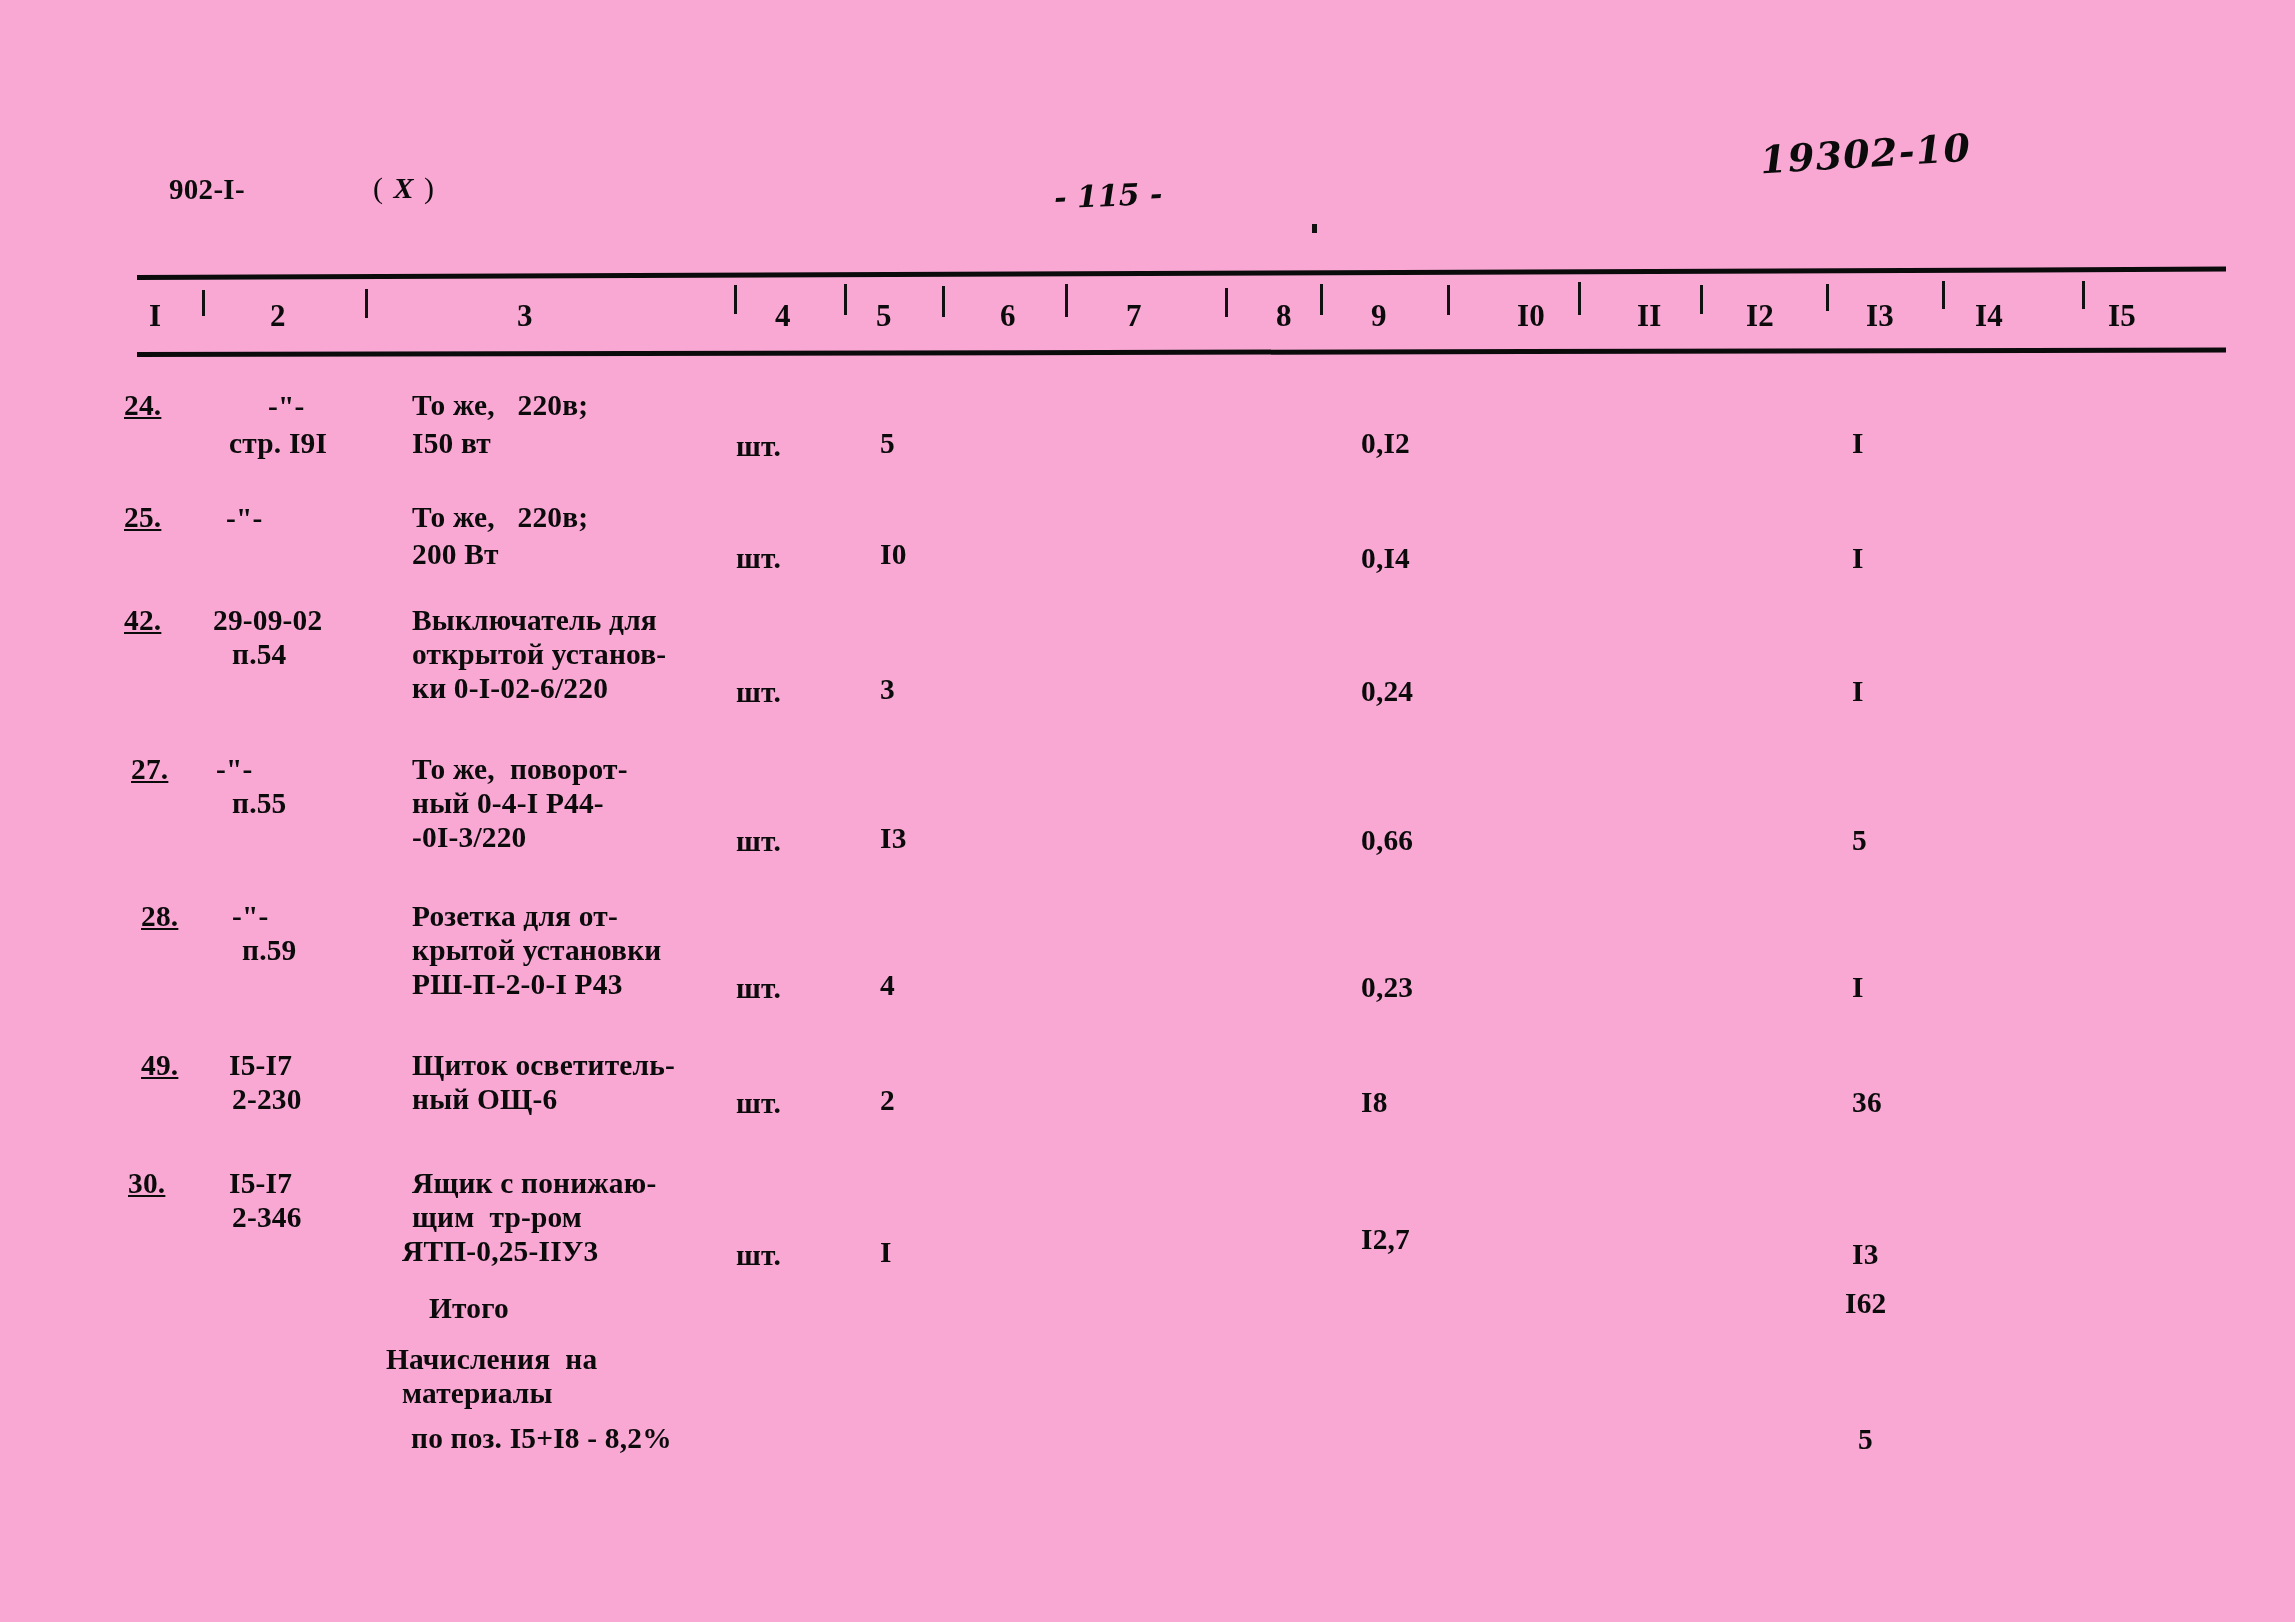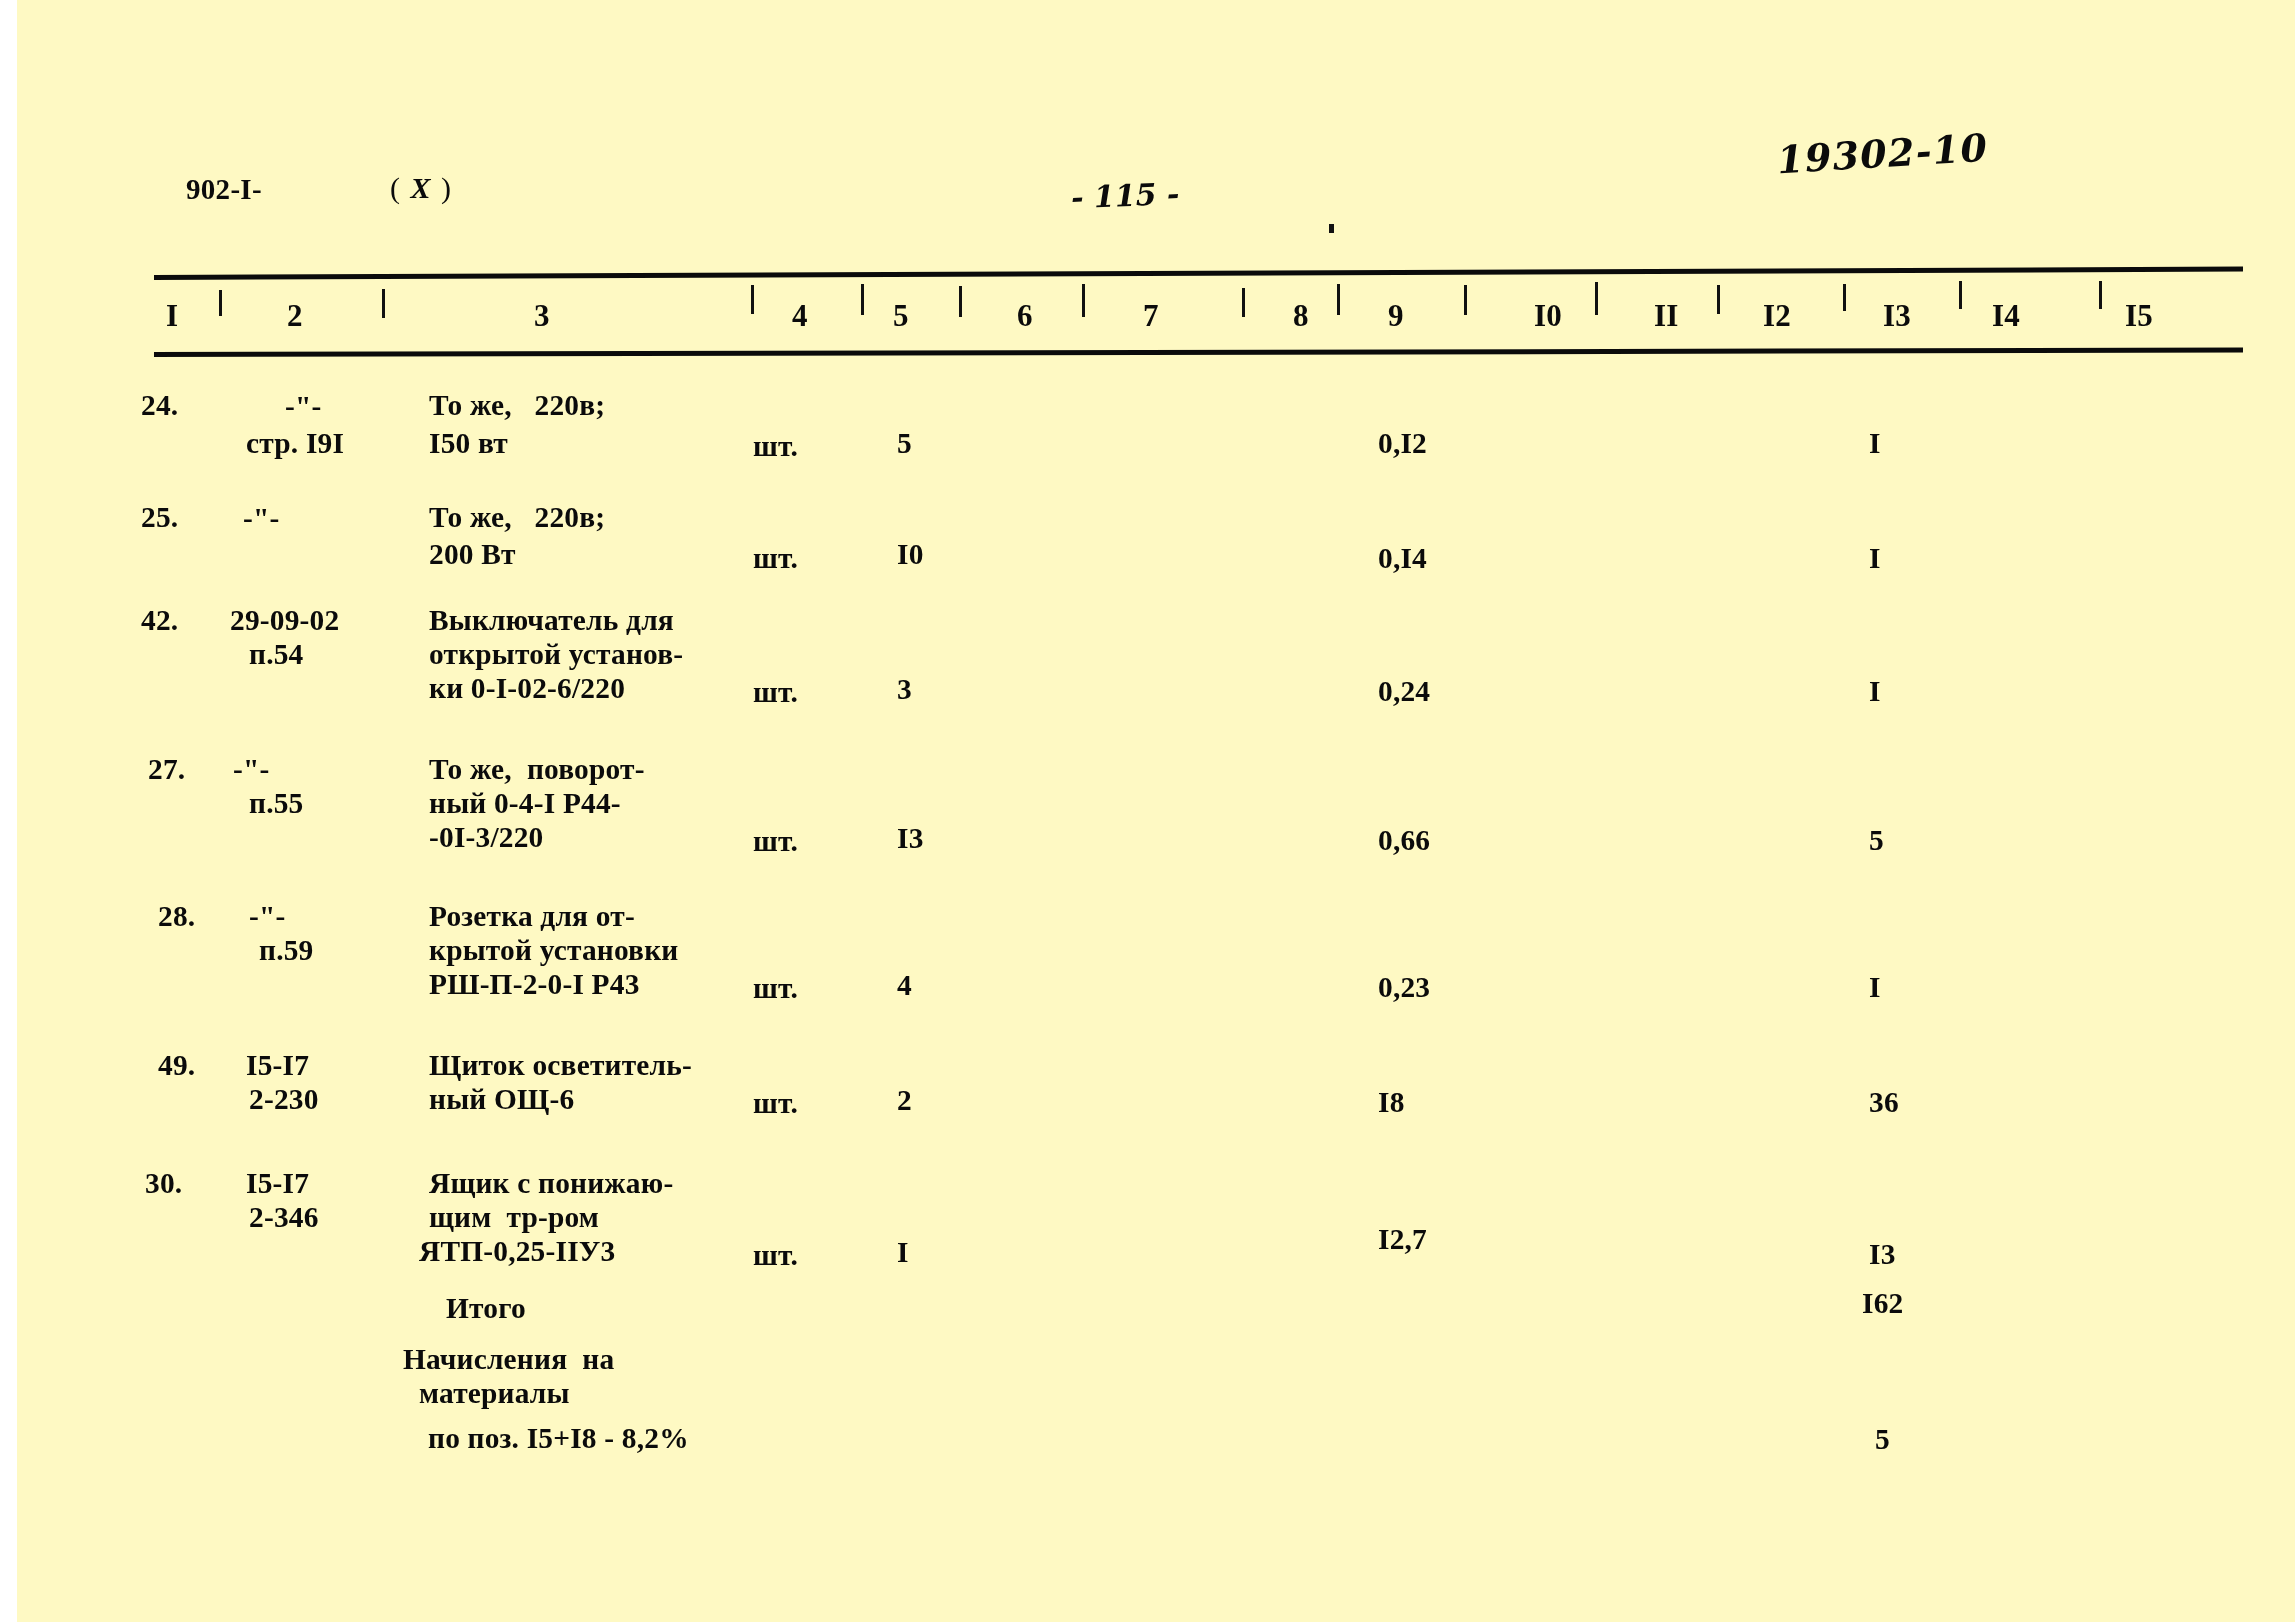--- a/index.html
+++ b/index.html
@@ -12,22 +12,21 @@
     height: 1623px;
     position: relative;
     font-family: "Liberation Serif", "DejaVu Serif", serif;
     color: #0b0b0b;
     overflow: hidden;
   }
 
   .page {
     position: absolute;
     inset: 0;
-    background: #fef9c3;
-    margin-left: 17px;
+    background: #f9a8d4;
   }
 
   
   .hdr-doccode {
     position: absolute;
     left: 169px;
     top: 173px;
     font-size: 29px;
     font-weight: 700;
     letter-spacing: 0.3px;
@@ -137,21 +136,21 @@
     letter-spacing: 0.2px;
     white-space: nowrap;
   }
   .cell {
     position: absolute;
     white-space: pre;
     font-family: "Liberation Serif", "DejaVu Serif", serif;
     font-weight: 700;
     line-height: 37px;
   }
-  .c-num   { left: 124px; }
+  .c-num   { left: 124px; text-decoration: underline; }
   .c-code  { left: 216px; }
   .c-name  { left: 412px; }
   .c-unit  { left: 736px; }
   .c-qty   { left: 880px; }
   .c-col9  { left: 1361px; }
   .c-col13 { left: 1852px; }
 </style>
 </head>
 <body>
 

